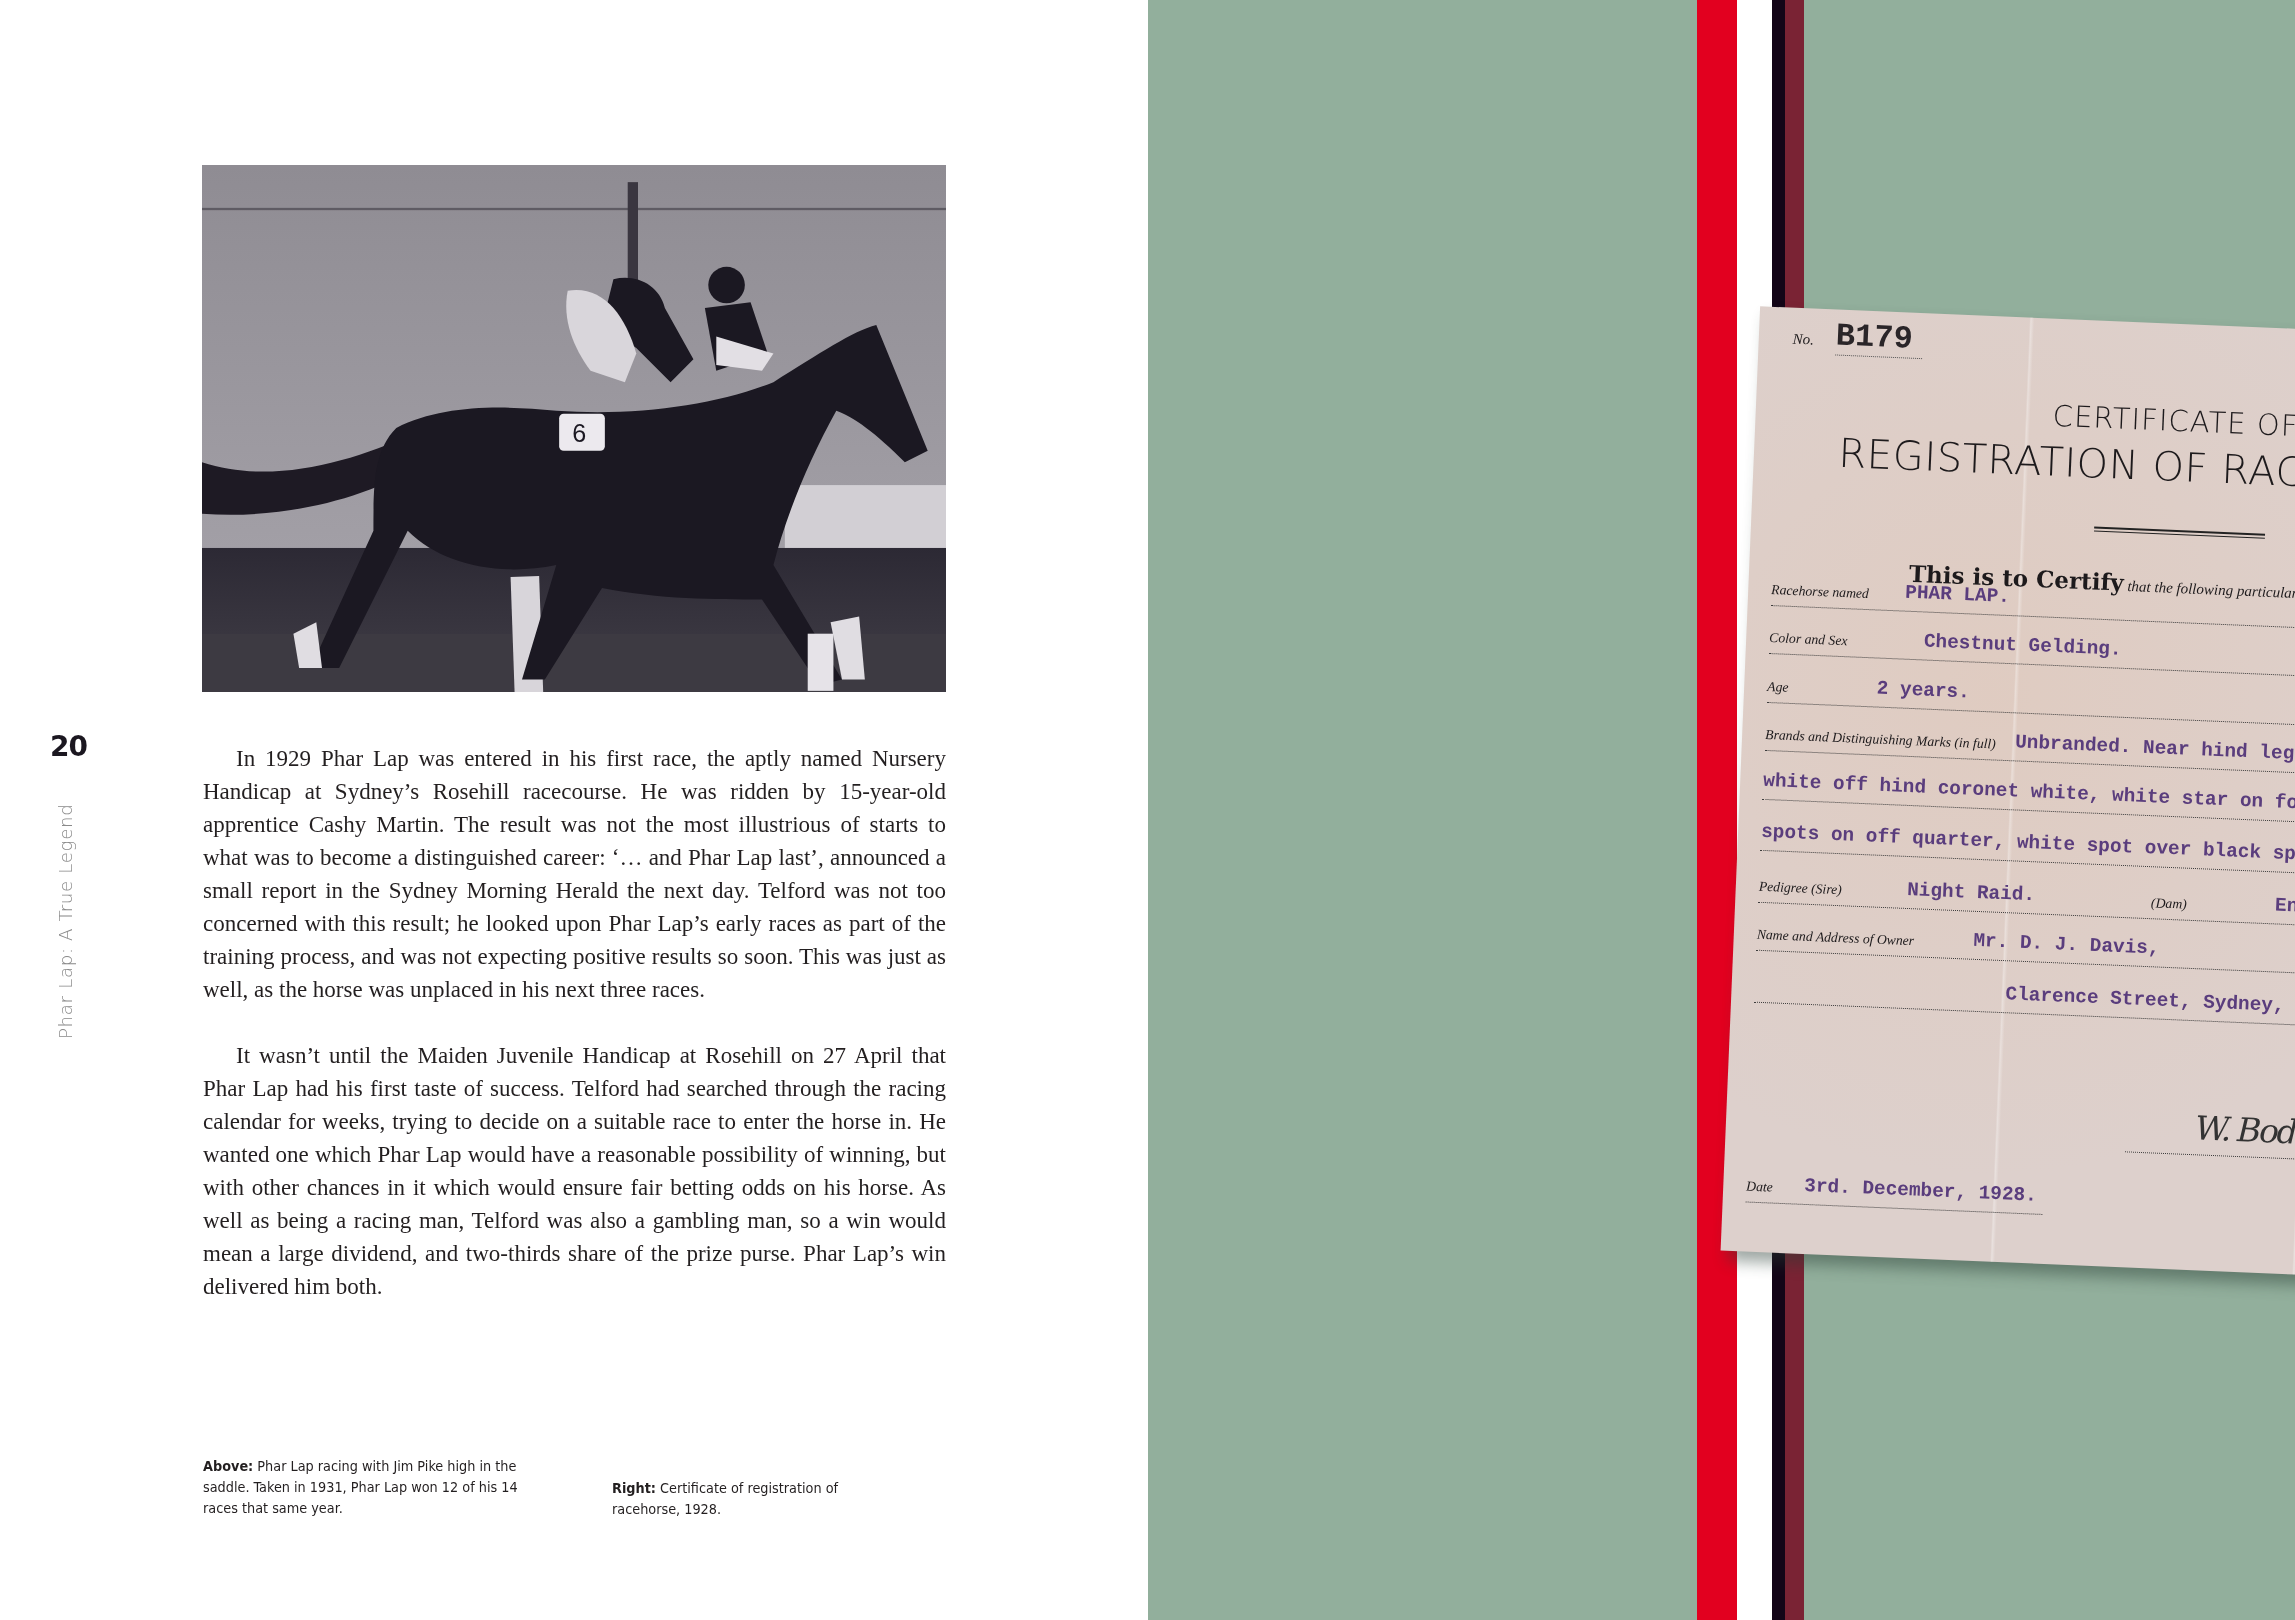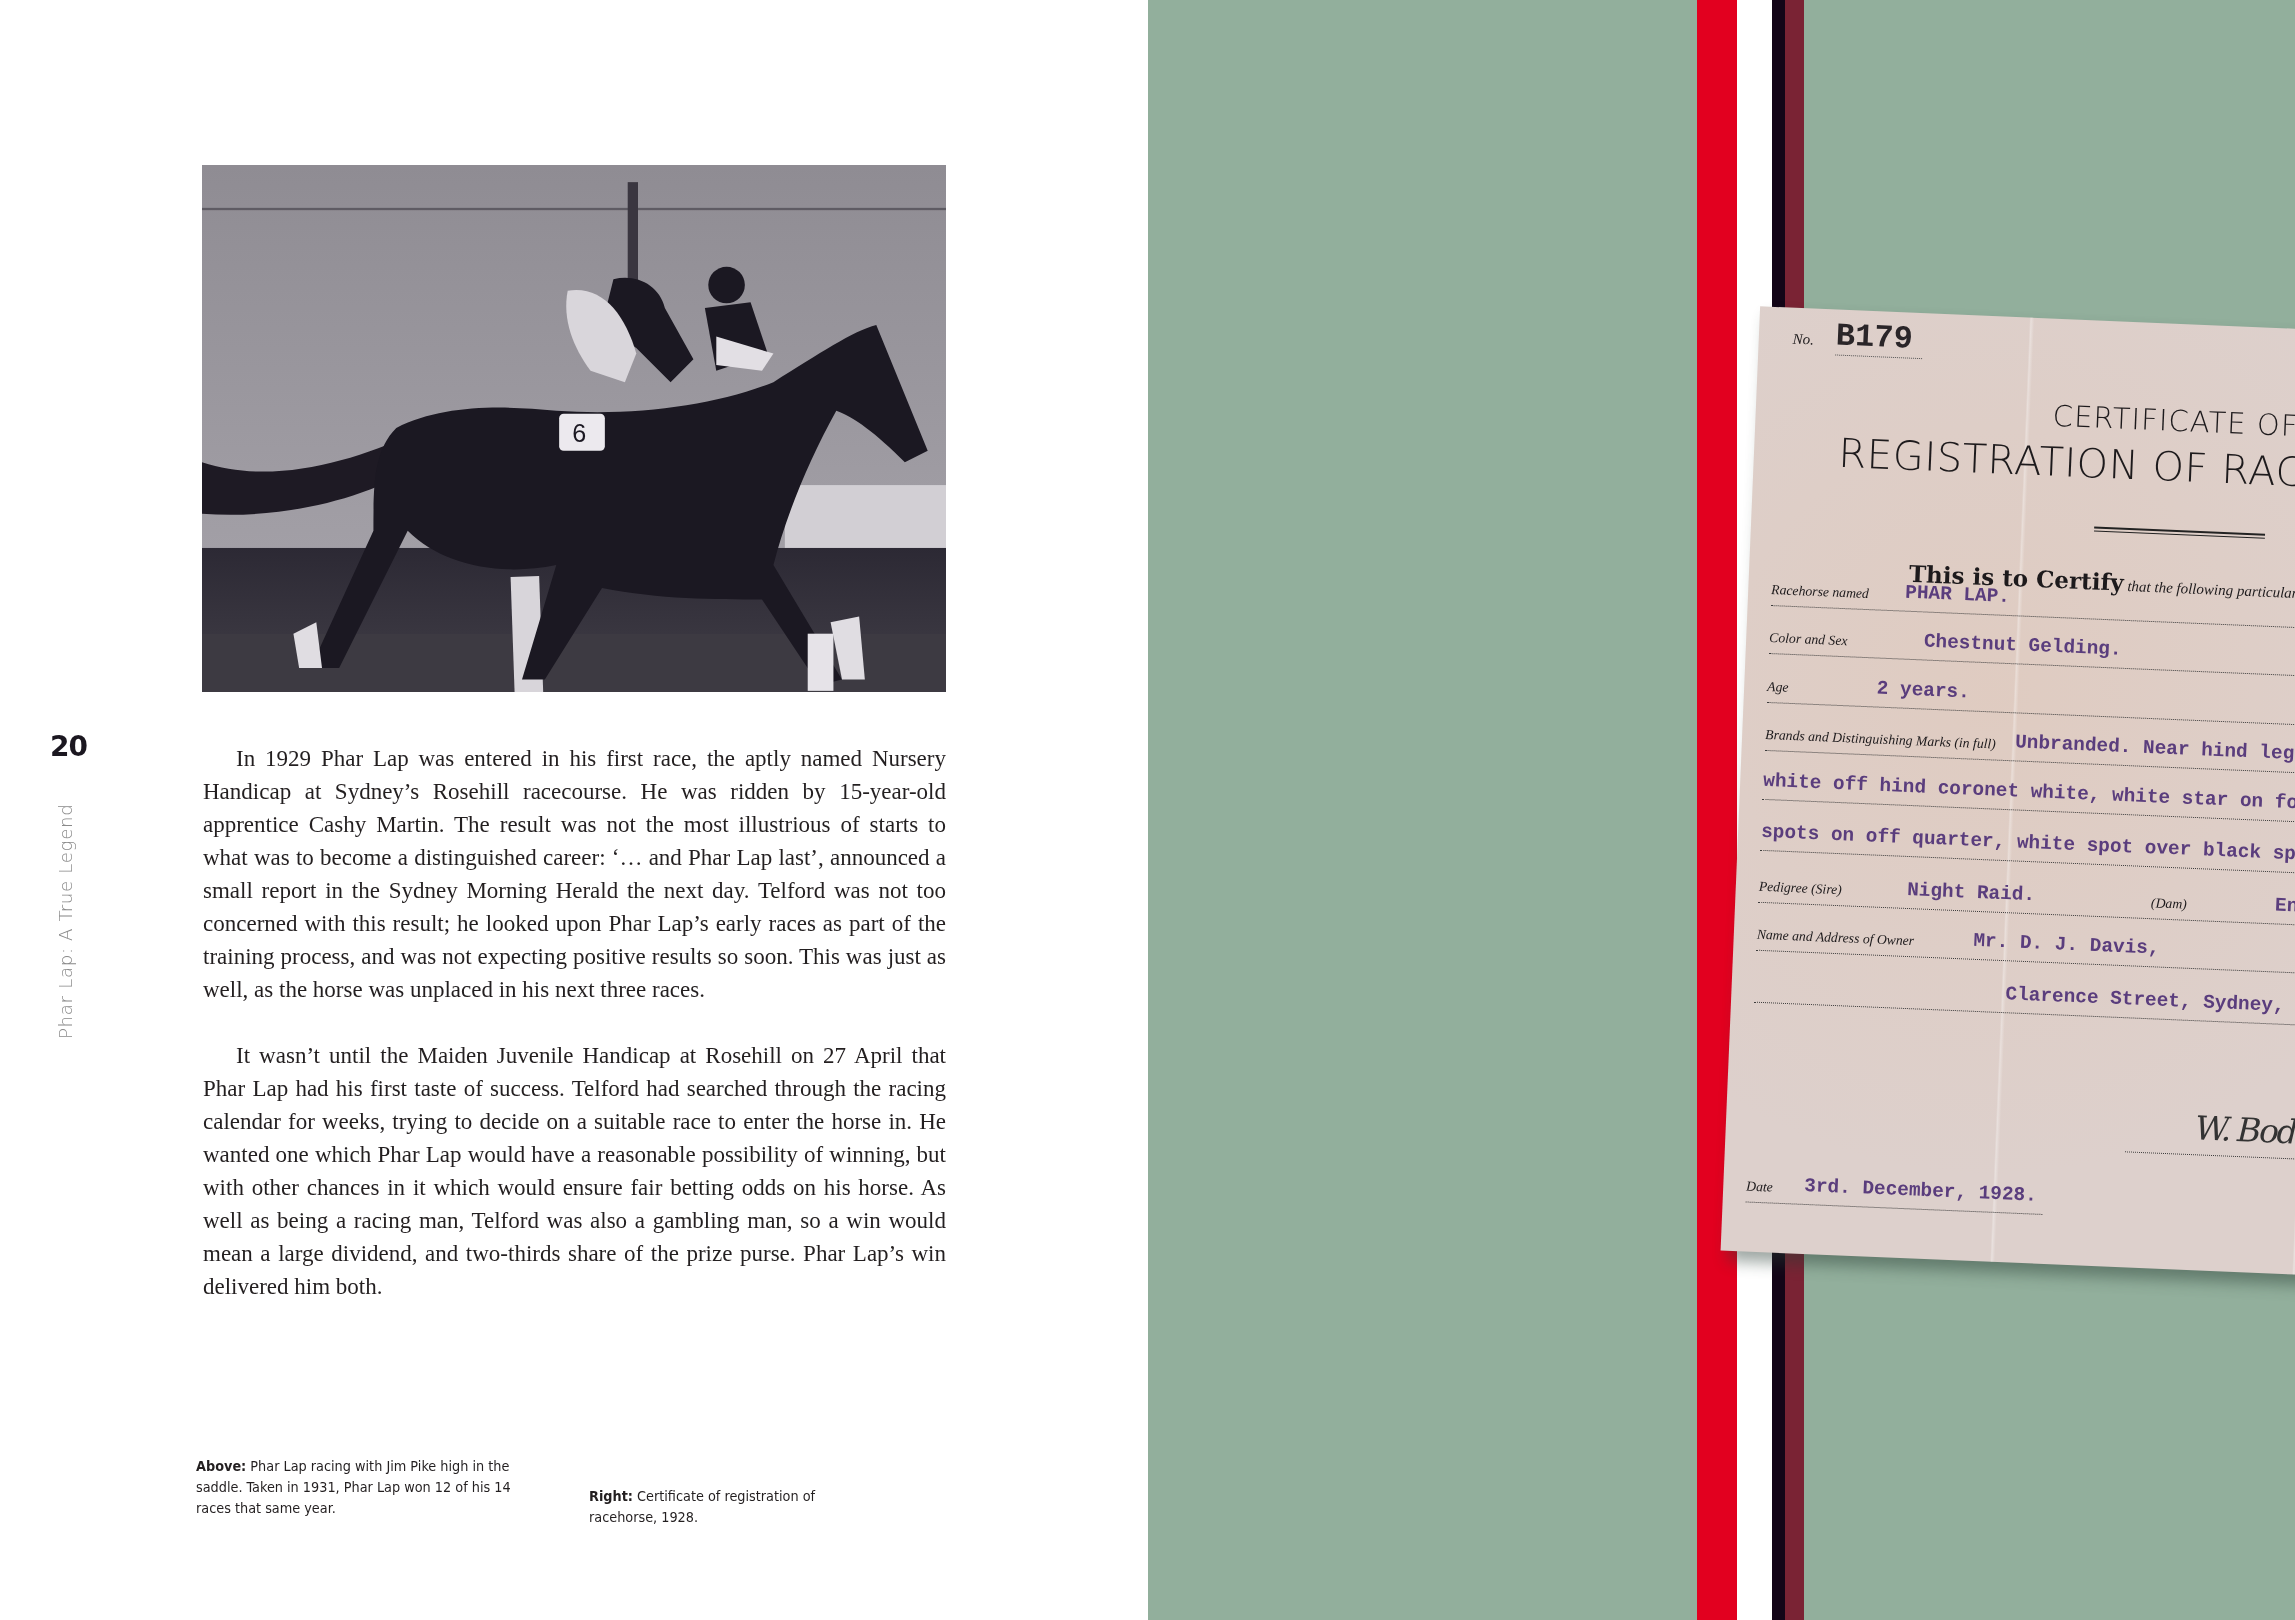--- a/index.html
+++ b/index.html
@@ -11,22 +11,22 @@
   .running-title { position: absolute; left: 55px; top: 799px; width: 240px; height: 26px; transform-origin: 0 0; transform: translate(0, 240px) rotate(-90deg); font-family: "DejaVu Sans", sans-serif; font-weight: 200; font-size: 18.3px; color: #8a8a8a; white-space: nowrap; letter-spacing: 0.6px; }
 
   .photo { position: absolute; left: 202px; top: 165px; width: 744px; height: 527px; overflow: hidden; background: #7d7b82; }
   .photo svg { display: block; width: 100%; height: 100%; }
 
   .body-text { position: absolute; left: 203px; top: 742px; width: 743px; font-family: "Liberation Serif", serif; font-size: 23px; line-height: 33px; color: #231f20; text-align: justify; }
   .body-text p { margin: 0 0 33px 0; text-indent: 33px; }
 
   .caption { position: absolute; top: 1456px; font-family: "DejaVu Sans", sans-serif; font-size: 14.3px; line-height: 21px; color: #231f20; font-stretch: condensed; }
   .caption b { font-weight: bold; }
-  .caption-above { left: 196px; width: 343px; }
-  .caption-right { left: 589px; top: 1478px; width: 297px; margin-top: 8px; }
+  .caption-above { left: 203px; width: 343px; }
+  .caption-right { left: 612px; top: 1478px; width: 297px; }
 
   .stripe { position: absolute; top: 0; height: 1620px; }
   .stripe-red { left: 549px; width: 40px; background: #e2001f; }
   .stripe-white { left: 589px; width: 35px; background: #ffffff; }
   .stripe-black { left: 624px; width: 12.6px; background: #130517; }
   .stripe-maroon { left: 637px; width: 19px; background: #7a2334; }
 
   .certificate { position: absolute; left: 592px; top: 323px; width: 817px; height: 945px; transform: rotate(2.4deg); transform-origin: center center; background: #ddd0cc; background-image: linear-gradient(90deg, rgba(255,255,255,0.0) 0%, rgba(255,255,255,0.0) 33%, rgba(255,255,255,0.35) 33.2%, rgba(255,255,255,0.0) 33.6%, rgba(255,255,255,0.0) 70%, rgba(255,255,255,0.35) 70.2%, rgba(255,255,255,0.0) 70.6%), radial-gradient(circle at 30% 40%, rgba(230,190,160,0.25), rgba(0,0,0,0) 60%); box-shadow: 8px 10.3px 15px rgba(40,60,50,0.45); font-family: "Liberation Serif", serif; color: #1d1a1c; }
   .cert-no { position: absolute; left: 34px; top: 23px; font-style: italic; font-size: 15px; }
   .cert-no-value { position: absolute; left: 77px; top: 8px; font-family: "Liberation Mono", monospace; font-size: 32px; font-weight: bold; color: #2a2528; border-bottom: 1.7px dotted #555; padding: 0 10.3px 0 0; }

